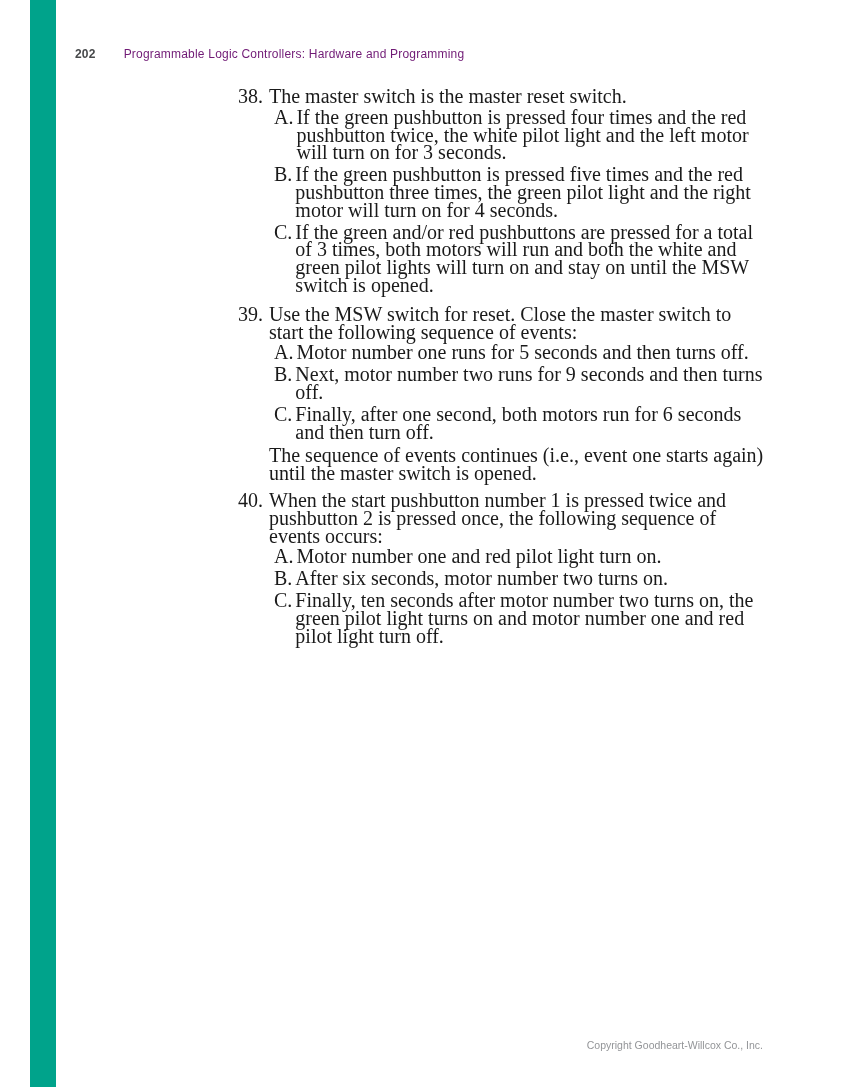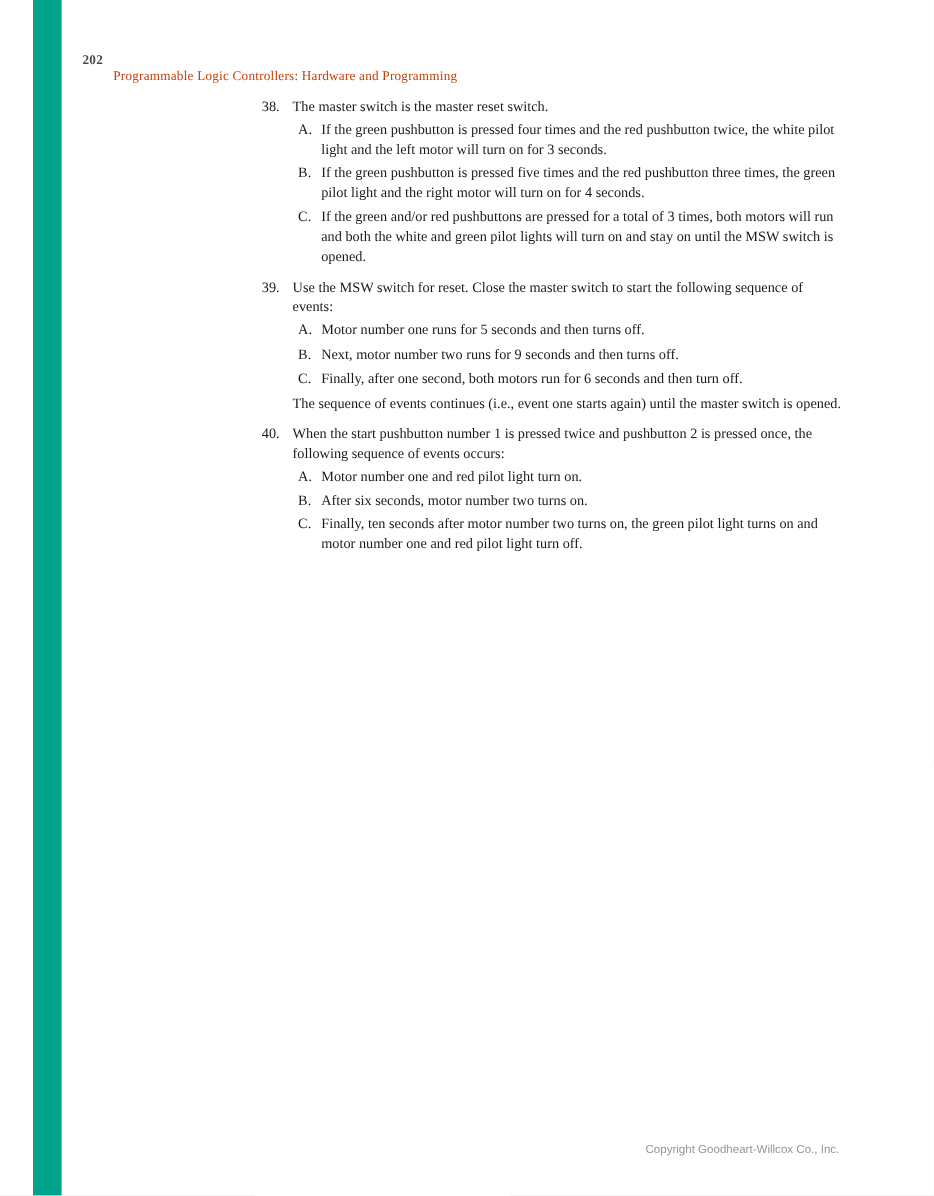--- a/index.html
+++ b/index.html
@@ -21,41 +21,40 @@
     width: 26px;
     height: 1087px;
     background: #00a38b;
   }
   .page-header {
     position: absolute;
     left: 75px;
     top: 47px;
     display: flex;
     align-items: flex-start;
-    font-family: Liberation Serif, serif;
-    flex-direction: column;
+    font-family: Liberation Sans, sans-serif;
   }
   .folio {
     font-size: 12px;
     font-weight: bold;
     color: #47494b;
     letter-spacing: 0.2px;
   }
   .running-head {
     font-size: 12px;
-    color: #c2410c;
+    color: #701a75;
     margin-left: 28px;
     letter-spacing: 0.2px;
   }
   .content {
     position: absolute;
     left: 238px;
     top: 88px;
     width: 530px;
-    font-size: 13px;
+    font-size: 20px;
     line-height: 17.8px;
   }
   .question {
     display: flex;
     margin-bottom: 7px;
   }
   .qnum {
     flex: 0 0 22px;
     text-align: left;
     white-space: nowrap;

